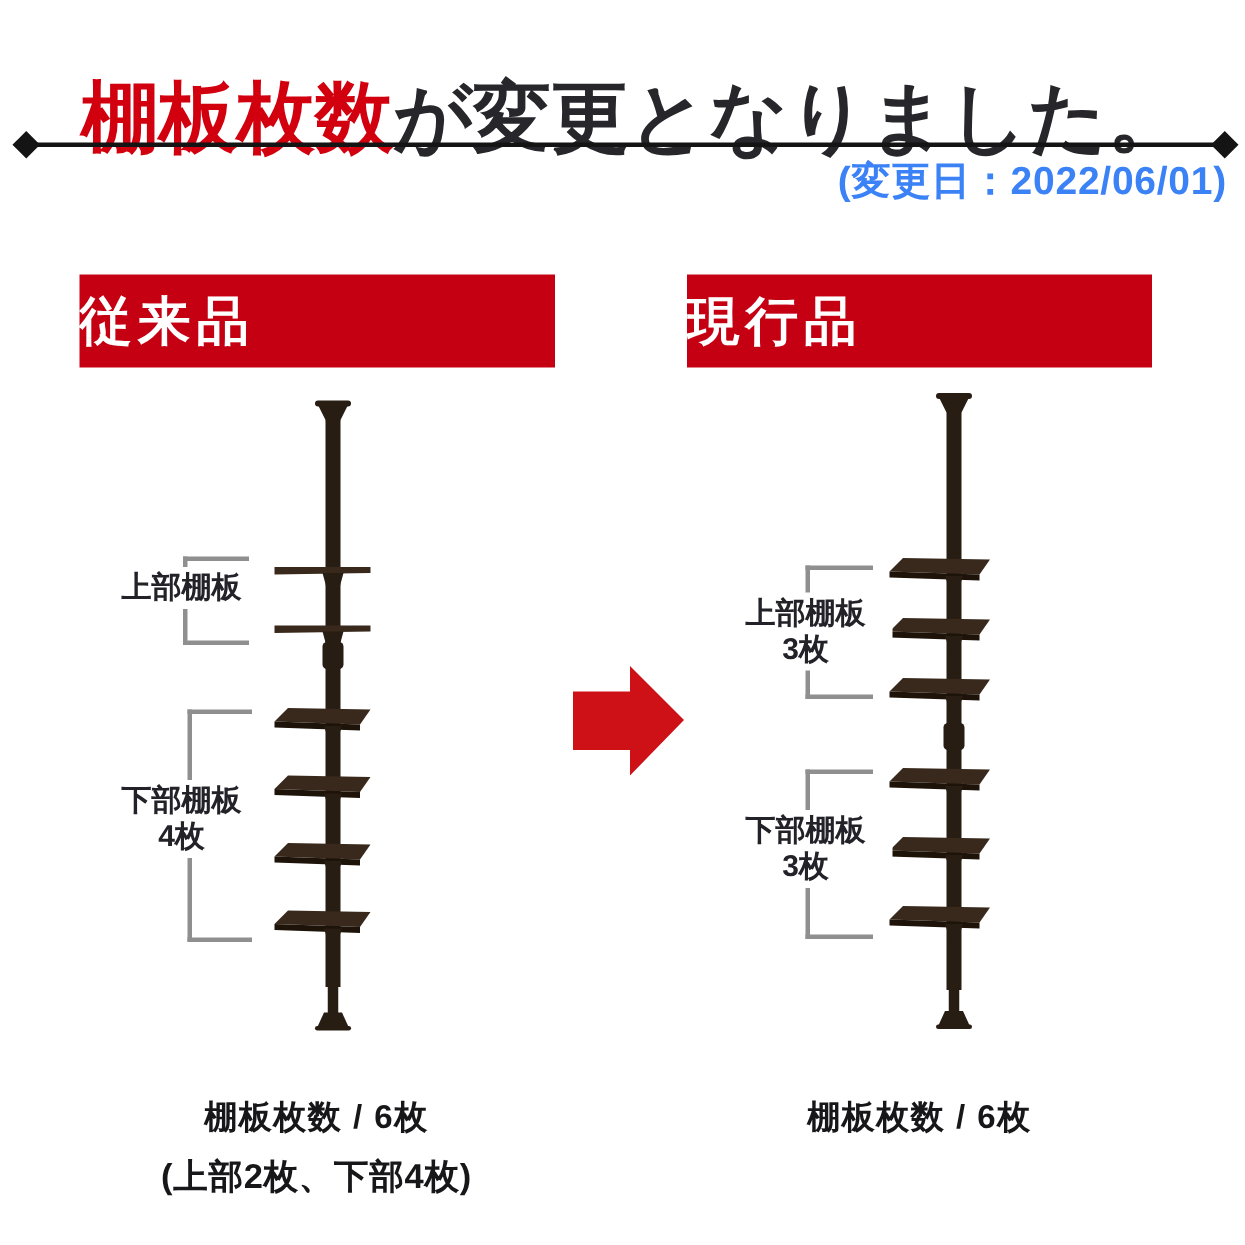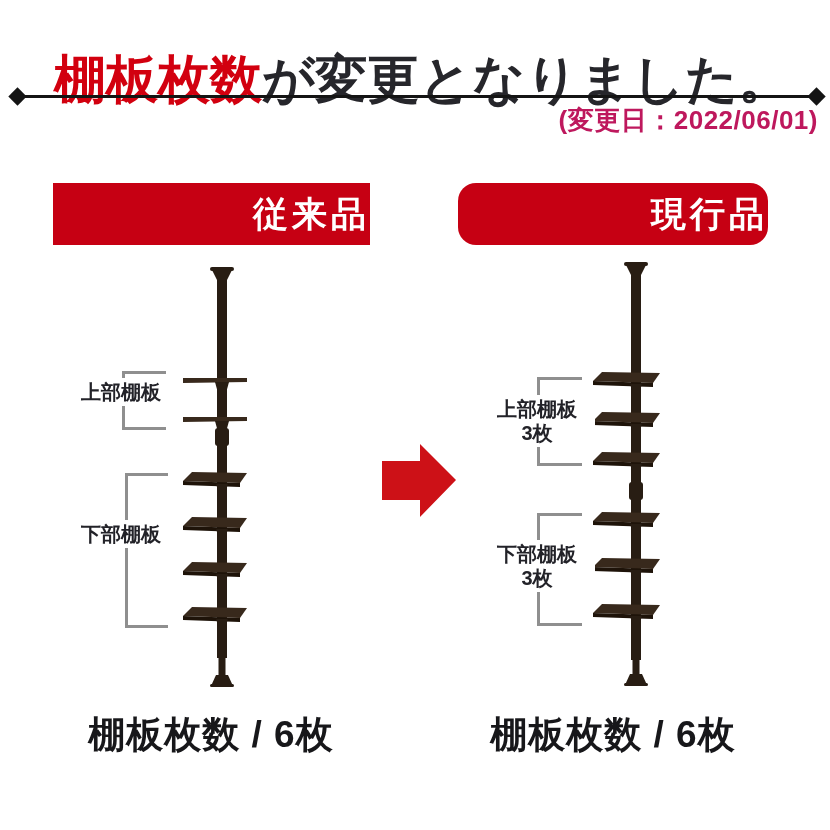--- a/index.html
+++ b/index.html
@@ -10,50 +10,50 @@
   .title{
     position:absolute;left:54px;top:16px;font-size:52px;font-weight:bold;
     color:#26262b;white-space:nowrap;letter-spacing:0px;line-height:1.1;
   }
   .title .hl{color:#d2000f;}
   .divider{position:absolute;left:17px;top:95px;width:800px;height:3px;background:#141414;}
   .diamond{position:absolute;width:13px;height:13px;background:#141414;transform:rotate(45deg);top:-5px;}
   .dl{left:-6px;} .dr{right:-6px;}
   .date{
     position:absolute;right:12px;top:103px;font-size:26px;font-weight:bold;
-    color:#be185d;letter-spacing:0.5px;white-space:nowrap;text-align:center;
+    color:#3b82f6;letter-spacing:0.5px;white-space:nowrap;text-align:center;
   }
   .banner{
     position:absolute;top:183px;height:62px;background:#c60013;color:#ffffff;
     font-size:35px;font-weight:bold;letter-spacing:4px;
-    display:flex;align-items:center;justify-content:flex-end;
+    display:flex;align-items:center;justify-content:flex-start;
   }
   .b0{left:53px;width:317px;}
-  .b1{left:458px;width:310px;border-radius:18px;}
+  .b1{left:458px;width:310px;}
   .figure{position:absolute;}
   .fig0{left:160px;top:260px;width:130px;height:435px;}
   .fig1{left:575px;top:256px;width:135px;height:440px;}
   .bracket{position:absolute;border:3px solid #8f8f8f;border-right:none;box-sizing:border-box;}
   .bk0u{left:122px;top:371px;width:44px;height:59px;}
   .bk0l{left:125px;top:473px;width:43px;height:155px;}
   .bk1u{left:537px;top:377px;width:45px;height:89px;}
   .bk1l{left:537px;top:513px;width:45px;height:113px;}
   .shelf-label{
     position:absolute;width:116px;text-align:center;font-size:20px;font-weight:bold;
     color:#222228;background:#ffffff;line-height:24px;padding:2px 0;
   }
   .lb0u{left:63px;top:378px;}
   .lb0l{left:63px;top:520px;}
   .lb1u{left:479px;top:395px;}
   .lb1l{left:479px;top:540px;}
   .arrow{position:absolute;left:378px;top:440px;}
   .caption{position:absolute;width:360px;text-align:center;color:#17171a;}
   .cap0{left:31px;top:710px;}
   .cap1{left:433px;top:710px;}
-  .caption .l1{font-size:37px;font-weight:bold;letter-spacing:1px;}
+  .caption .l1{font-size:22px;font-weight:bold;letter-spacing:1px;margin-top:20px;}
   .caption .l2{font-size:23px;font-weight:bold;margin-top:9px;letter-spacing:0.5px;}
 </style>
 </head>
 <body>
 
 <div class="page">
 
   <h1 class="title"><span class="hl" style="color: rgb(210, 0, 15);">棚板枚数</span><span>が変更となりました。</span></h1>
 
   <div class="divider">
@@ -126,34 +126,36 @@
   <div class="bracket bk0u" style="border-color: rgb(143, 143, 143);"></div>
   <div class="bracket bk0l" style="border-color: rgb(143, 143, 143);"></div>
   <div class="bracket bk1u" style="border-color: rgb(143, 143, 143);"></div>
   <div class="bracket bk1l" style="border-color: rgb(143, 143, 143);"></div>
 
   <div class="shelf-label lb0u">
     <div>上部棚板</div>
   </div>
   <div class="shelf-label lb0l">
     <div>下部棚板</div>
+    <div>4枚</div>
   </div>
   <div class="shelf-label lb1u">
     <div>上部棚板</div>
     <div>3枚</div>
   </div>
   <div class="shelf-label lb1l">
     <div>下部棚板</div>
     <div>3枚</div>
   </div>
 
   <svg class="arrow" width="82" height="82" viewBox="0 0 82 82">
     <polygon id="arrow-shape" points="4,21 42,21 42,4 78,40 42,77 42,60 4,60" fill="#cd1117"></polygon>
   </svg>
 
   <div class="caption cap0">
     <div class="l1">棚板枚数 / 6枚</div>
+    <div class="l2">(上部2枚、下部4枚)</div>
   </div>
   <div class="caption cap1">
     <div class="l1">棚板枚数 / 6枚</div>
   </div>
 
 </div>
 
 </body></html>

